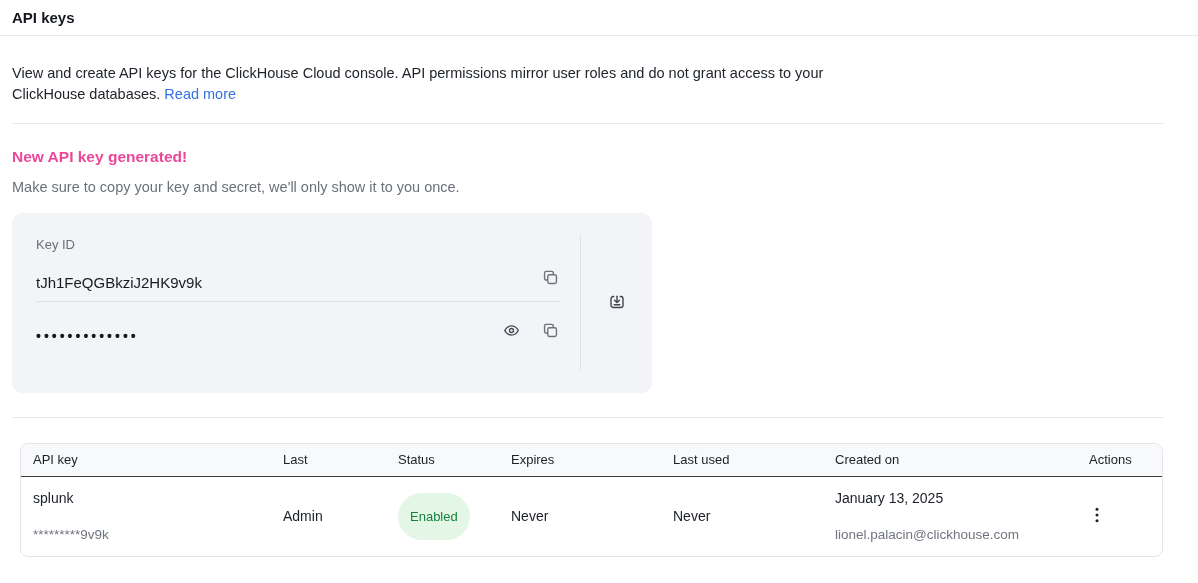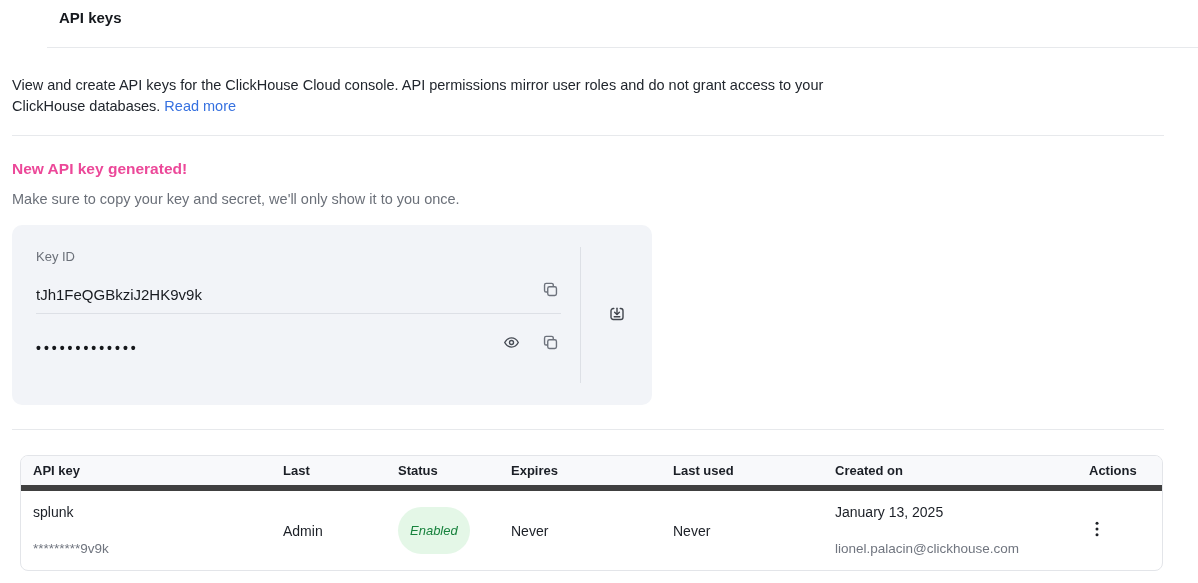--- a/index.html
+++ b/index.html
@@ -1,20 +1,20 @@
 <!DOCTYPE html>
 <html><head>
 <meta charset="utf-8">
 <style>
   * { margin:0; padding:0; box-sizing:border-box; }
   html,body { width:1198px; height:583px; background:#ffffff;
     font-family:"Liberation Sans", sans-serif; color:#1b1f26; }
 
   
-  .page-header { height:48px; padding:9px 12px 0; border-bottom:1px solid #e7e9ec;margin-left:47px; }
+  .page-header { height:36px; padding:9px 12px 0; border-bottom:1px solid #e7e9ec; }
   .page-title { font-size:15px; font-weight:700; color:#15181d; }
 
   .content { padding:0 34px 0 12px; }
 
   .description { margin-top:27px; max-width:812px; font-size:14.5px; line-height:21px; color:#21262d; }
   .read-more { text-decoration:none; cursor:pointer; }
 
   .divider { border:0; border-top:1px solid #e7e9ec; margin-top:18px; }
   .divider.below-card { margin-top:24px; }
 
@@ -34,26 +34,26 @@
     display:flex; align-items:center; justify-content:center; }
   .card-divider { border:0; border-top:1px solid #dde0e6; margin:10px 0 12px; }
   .secret-dots { font-size:14px; font-weight:700; letter-spacing:3px; color:#15171b; }
   .card-side { width:72px; margin:22px 0; border-left:1px solid #dde0e6;
     display:flex; align-items:center; justify-content:center; }
 
   
   .table-wrap { margin:25px 0 0 8px; width:1143px; border:1px solid #e3e5e9;
     border-radius:8px; overflow:hidden; background:#fff; }
   table { width:100%; border-collapse:collapse; table-layout:fixed; }
-  thead th { background:#f8f9fb; height:32px; font-size:13px; font-weight:700;
-    text-align:left; padding:0 12px; color:#1b1f26; border-bottom:6px solid #404040; }
+  thead th { background:#f8f9fb; height:32px; font-size:13px; font-weight:400;
+    text-align:left; padding:0 12px; color:#1b1f26; border-bottom:1px solid #404040; }
   tbody td { padding:12px; font-size:14px; color:#1b1f26; vertical-align:middle; height:68px; }
   .cell-primary { font-size:14px; color:#1b1f26; line-height:19px; }
   .cell-secondary { font-size:13.5px; color:#70757f; line-height:19px; margin-top:17px; }
-  .badge { display:inline-block; padding:16px 12px; border-radius:999px; font-size:13px;font-style:italic; }
+  .badge { display:inline-block; padding:16px 12px; border-radius:999px; font-size:13px; }
   .kebab-btn { background:none; border:0; cursor:pointer; padding:4px 6px; }
 </style>
 </head>
 <body>
 
 <header class="page-header">
   <div class="page-title">API keys</div>
 </header>
 
 <div class="content">

